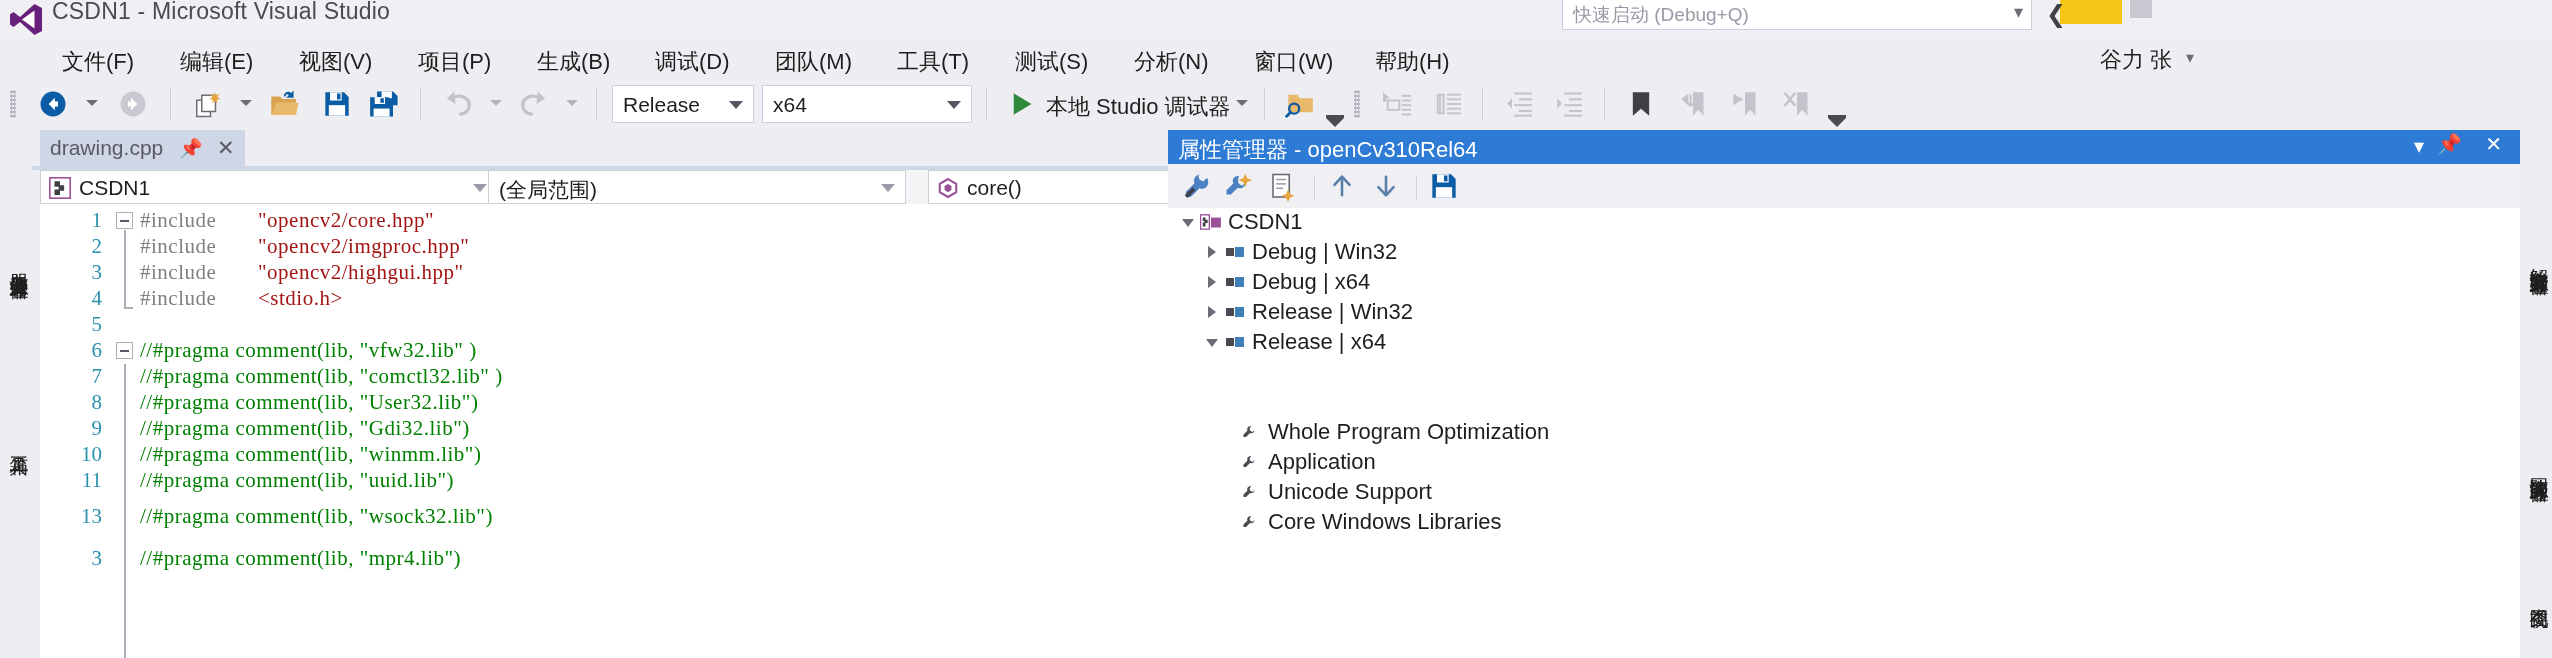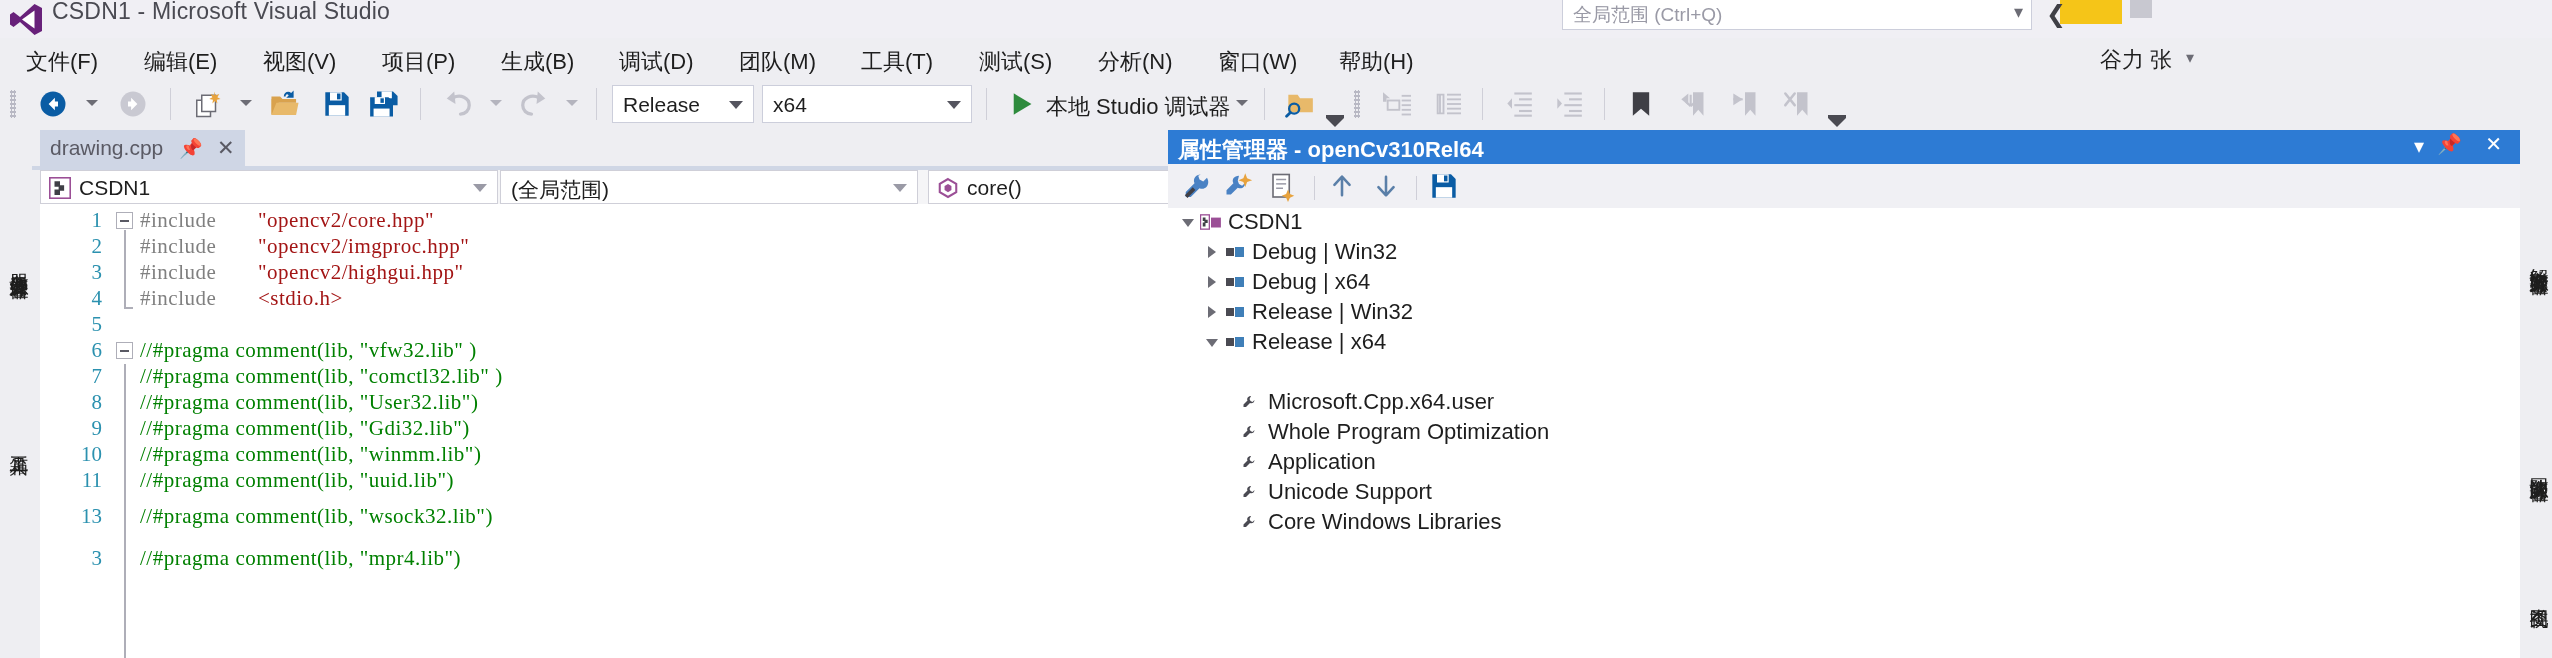--- a/index.html
+++ b/index.html
@@ -20,21 +20,21 @@
     background:#fff;border:1px solid #cccedb;box-sizing:border-box;}
   .ql-text{position:absolute;left:10px;top:5px;font-size:19px;color:#9a9aa6;white-space:nowrap;}
   .ql-arrow{position:absolute;right:8px;top:4px;font-size:18px;color:#6c6c75;}
   .yellowbox{position:absolute;right:430px;top:-6px;width:62px;height:30px;background:#f5c518;}
   .yellowbox2{position:absolute;right:400px;top:-6px;width:22px;height:24px;background:#c8c8d0;}
   .ql-caret{position:absolute;right:486px;top:0px;font-size:24px;color:#3f3f46;font-weight:bold;}
 
   
   .menubar{position:absolute;left:0;top:38px;width:2552px;height:40px;background:#eeeef2;}
   .menu-item{position:absolute;top:7px;font-size:22px;color:#1e1e1e;white-space:nowrap;
-    padding:2px 6px;cursor:default;font-family:"Liberation Sans",sans-serif;}
+    padding:2px 6px;cursor:default;font-family:"Liberation Sans",sans-serif;margin-left:36px;}
   .user-name{position:absolute;right:92px;top:45px;font-size:22px;color:#1e1e1e;white-space:nowrap;}
   .user-caret{position:absolute;right:70px;top:48px;font-size:16px;color:#6c6c75;}
 
   
   .toolbar{position:absolute;left:0;top:78px;width:2552px;height:52px;background:#eeeef2;}
   .grip{position:absolute;top:12px;width:6px;height:28px;
     background-image:radial-gradient(#b8b8c4 1.2px, transparent 1.3px);
     background-size:3px 4px;}
   .sep{position:absolute;top:10px;width:1px;height:32px;background:#cfcfd8;}
   .tb-btn{position:absolute;top:6px;height:40px;display:flex;align-items:center;cursor:default;}
@@ -91,21 +91,21 @@
   .tok-cmt{color:#008000;}
   .fold-box{position:absolute;left:76px;width:17px;height:17px;border:1px solid #aeaeb8;
      background:#fff;box-sizing:border-box;}
   .fold-box:after{content:"";position:absolute;left:3px;top:7px;width:9px;height:1.5px;background:#5a5a64;}
   .fold-line{position:absolute;left:84px;width:1.5px;background:#aeaeb8;}
   .fold-elbow{position:absolute;width:9px;height:1.5px;background:#aeaeb8;}
 
   
   .propmgr{position:absolute;left:1168px;top:130px;width:1352px;height:528px;background:#eeeef2;}
   .pm-title{position:absolute;left:0;top:0;width:1352px;height:34px;background:#2d7bd4;}
-  .pm-title-text{position:absolute;left:10px;top:5px;font-size:22px;color:#fff;white-space:nowrap;font-weight:bold;}
+  .pm-title-text{position:absolute;left:10px;top:5px;font-size:22px;color:#fff;white-space:nowrap;}
   .pm-tbtn{position:absolute;top:4px;color:#fff;font-size:20px;cursor:default;}
   .pm-toolbar{position:absolute;left:0;top:34px;width:1352px;height:44px;background:#f0f0f4;}
   .pm-ticon{position:absolute;top:8px;cursor:default;}
   .pm-sep{position:absolute;top:12px;width:1px;height:24px;background:#cfcfd8;}
   .pm-tree{position:absolute;left:0;top:78px;width:1352px;height:450px;background:#fff;}
   .tree-row{position:absolute;left:0;width:1352px;height:28px;display:flex;align-items:center;
      cursor:default;}
   .tree-row.sel{background:#3399ff;}
   .tree-row.sel .tr-label{color:#fff;}
   .tr-arrow{position:absolute;font-size:0;width:0;height:0;
@@ -128,21 +128,21 @@
         <path d="M26.5 10.5 L26.5 28.5 L14 19.5 Z" fill="#ffffff"></path>
       </svg>
     </div>
     <div class="title-text">CSDN1 - Microsoft Visual Studio</div>
 
     <div class="yellowbox"></div>
     <div class="yellowbox2"></div>
     <div class="ql-caret">❮</div>
 
     <div class="quick-launch">
-      <div class="ql-text">全局范围 (Ctrl+Q)</div>
+      <div class="ql-text">快速启动 (Debug+Q)</div>
       <div class="ql-arrow">▾</div>
     </div>
   </div>
 
   <div class="menubar">
     <div class="menu-item" style="left:20px">文件(F)</div>
     <div class="menu-item" style="left:138px">编辑(E)</div>
     <div class="menu-item" style="left:257px">视图(V)</div>
     <div class="menu-item" style="left:376px">项目(P)</div>
     <div class="menu-item" style="left:495px">生成(B)</div>
@@ -381,21 +381,21 @@
         <span class="nc-icon">
           <svg width="22" height="22" viewBox="0 0 16 16">
             <rect x="0.5" y="0.5" width="15" height="15" fill="#ffffff" stroke="#9b4f96" stroke-width="1.3"></rect>
             <path d="M4 3 L8 3 L8 6 L11 6 L11 10 L8 10 L8 13 L4 13 L4 9 L7 9 L7 7 L4 7 Z" fill="#3f3f46"></path>
           </svg>
         </span>
         <span class="nc-text-ind">CSDN1</span>
         <span class="nc-arrow"></span>
       </div>
 
-      <div class="navcombo" style="left:460px;width:418px">
+      <div class="navcombo" style="left:448px;width:418px">
         <span class="nc-text">(全局范围)</span>
         <span class="nc-arrow"></span>
       </div>
 
       <div class="navcombo" style="left:888px;width:240px;border-right:none">
         <span class="nc-icon">
           <svg width="22" height="22" viewBox="0 0 16 16">
             <path d="M8 1.5 L14 5 L14 11 L8 14.5 L2 11 L2 5 Z" fill="none" stroke="#9b4f96" stroke-width="1.5"></path>
             <path d="M8 5 L10.5 6.5 L10.5 9.5 L8 11 L5.5 9.5 L5.5 6.5 Z" fill="#9b4f96"></path>
           </svg>
@@ -590,28 +590,20 @@
         <span class="tr-icon" style="left:58px;top:6px">
           <svg width="18" height="16" viewBox="0 0 18 16">
             <rect x="0" y="4" width="8" height="8" fill="#4a4a52"></rect>
             <rect x="9" y="3" width="9" height="10" fill="#3f7fb8"></rect>
           </svg>
         </span>
         <span class="tr-label" style="left:84px">Release | x64</span>
       </div>
 
 
-      <div class="tree-row" style="top:180px">
-        <span class="tr-icon" style="left:74px;top:6px">
-          <svg width="18" height="18" viewBox="0 0 18 18">
-            <path d="M9 2 C6 2 4.5 4.5 5.5 6.5 L1.5 10.5 L1.5 13 L4 13 L8 9 C10 10 12.5 8.5 12.5 6 L10.5 8 L8.5 7 L7.5 5 L9 2 Z" fill="#4a4a52"></path>
-          </svg>
-        </span>
-        <span class="tr-label" style="left:100px">Microsoft.Cpp.x64.user</span>
-      </div>
 
       <div class="tree-row" style="top:210px">
         <span class="tr-icon" style="left:74px;top:6px">
           <svg width="18" height="18" viewBox="0 0 18 18">
             <path d="M9 2 C6 2 4.5 4.5 5.5 6.5 L1.5 10.5 L1.5 13 L4 13 L8 9 C10 10 12.5 8.5 12.5 6 L10.5 8 L8.5 7 L7.5 5 L9 2 Z" fill="#4a4a52"></path>
           </svg>
         </span>
         <span class="tr-label" style="left:100px">Whole Program Optimization</span>
       </div>
 

